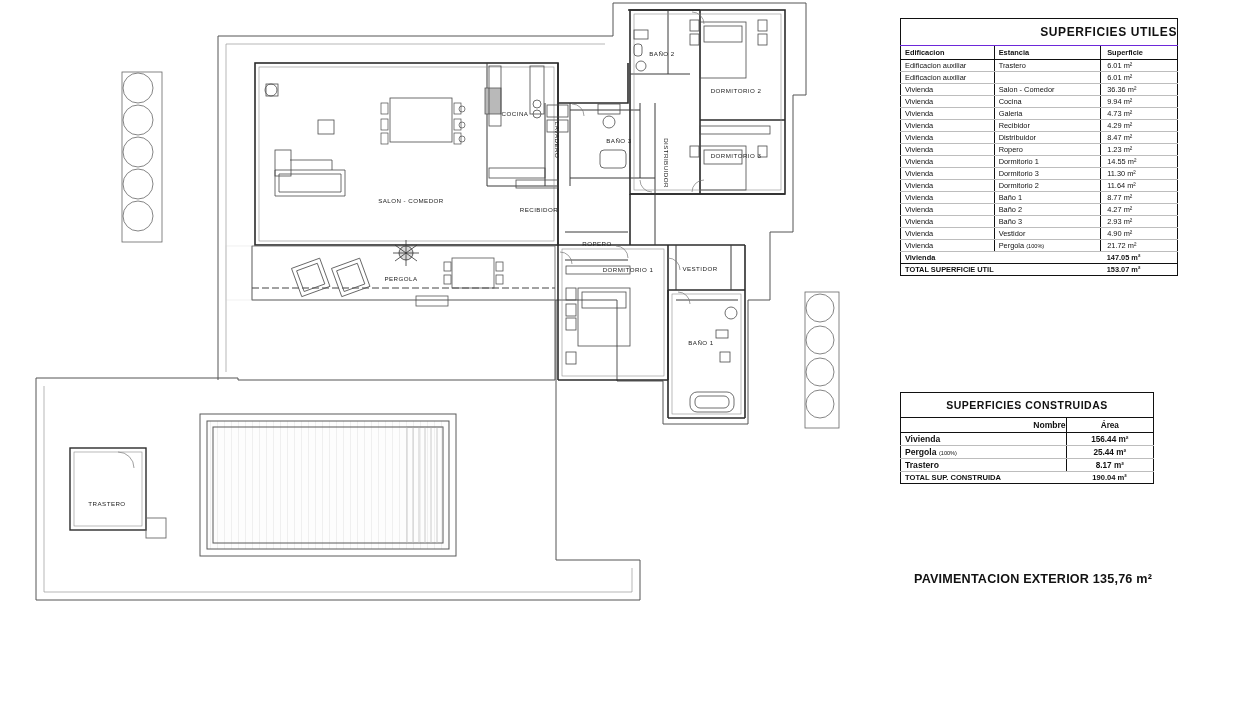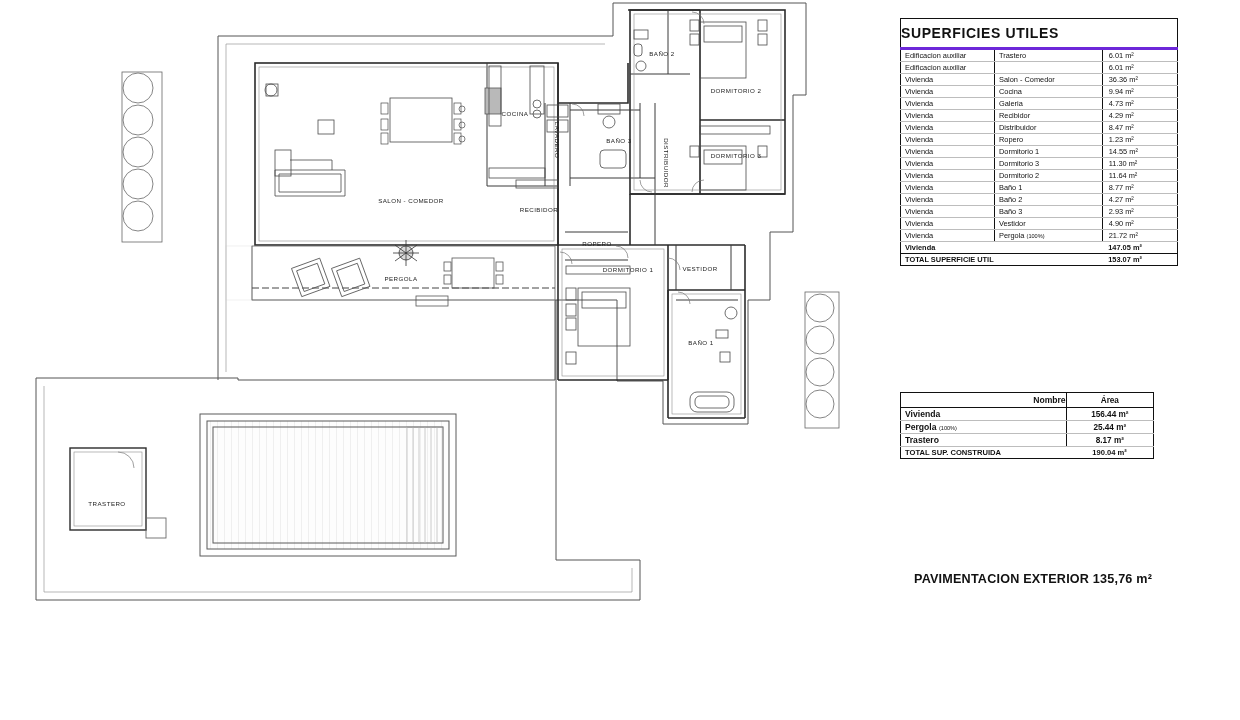--- a/index.html
+++ b/index.html
@@ -32,22 +32,22 @@
     font-size:7.4px;
     font-family:"Liberation Sans", sans-serif;
     color:#111;
   }
   .tbl td,.tbl th{padding:1px 4px;}
 
   
   #panel-utiles{left:900px;top:18px;width:280px;}
   .tbl-utiles{width:278px;border:1px solid #111;}
   .tbl-utiles .title-row td{
-    text-align:left;font-weight:bold;font-size:14px;
-    letter-spacing:.6px;padding:6px 0 6px 0;border-bottom:3px solid #6d28d9;
+    text-align:right;font-weight:bold;font-size:12px;
+    letter-spacing:.6px;padding:6px 0 6px 0;border-bottom:1px solid #6d28d9;
   }
   .tbl-utiles .head-row td{
     font-weight:bold;font-size:7.4px;border-bottom:1.6px solid #111;
     padding-top:2px;padding-bottom:2px;
   }
   .tbl-utiles td.c1{width:94px;border-right:1px solid #111;}
   .tbl-utiles td.c2{width:110px;border-right:1px solid #111;}
   .tbl-utiles td.c3{width:72px;text-align:left;padding-left:6px;}
   .tbl-utiles tbody tr td{border-bottom:1px solid #bdbdbd;}
   .tbl-utiles tr.first-body td{border-top:none;}
@@ -353,20 +353,25 @@
     </g>
   </svg>
   </div>
 
   <div class="panel" id="panel-utiles">
     <table class="tbl tbl-utiles">
       <tbody>
         <tr class="title-row">
           <td colspan="3">SUPERFICIES UTILES</td>
         </tr>
+        <tr class="head-row">
+          <td class="c1">Edificacion</td>
+          <td class="c2">Estancia</td>
+          <td class="c3">Superficie</td>
+        </tr>
 
         <tr class="first-body">
           <td class="c1">Edificacion auxiliar</td>
           <td class="c2">Trastero</td>
           <td class="c3">6.01 m²</td>
         </tr>
         <tr>
           <td class="c1">Edificacion auxiliar</td>
           <td class="c2"></td>
           <td class="c3">6.01 m²</td>
@@ -454,20 +459,23 @@
           <td class="c1" colspan="2">TOTAL SUPERFICIE UTIL</td>
           <td class="c3">153.07 m²</td>
         </tr>
       </tbody>
     </table>
   </div>
 
   <div class="panel" id="panel-constr">
     <table class="tbl tbl-constr">
       <tbody>
+        <tr class="title-row">
+          <td colspan="2">SUPERFICIES CONSTRUIDAS</td>
+        </tr>
         <tr class="head-row">
           <td class="n">Nombre</td>
           <td class="a">Área</td>
         </tr>
         <tr>
           <td class="n">Vivienda</td>
           <td class="a">156.44 m²</td>
         </tr>
         <tr>
           <td class="n">

